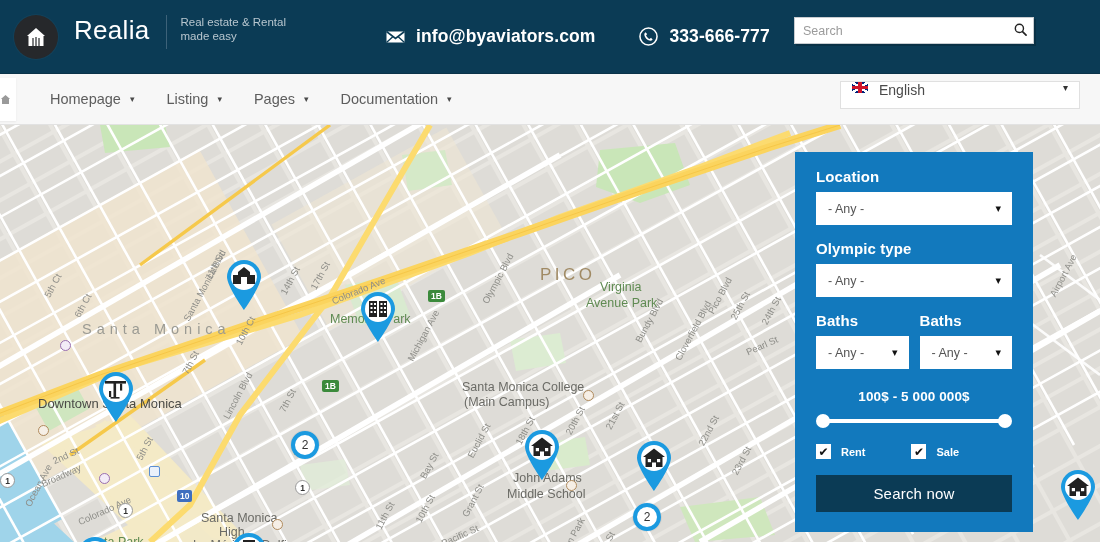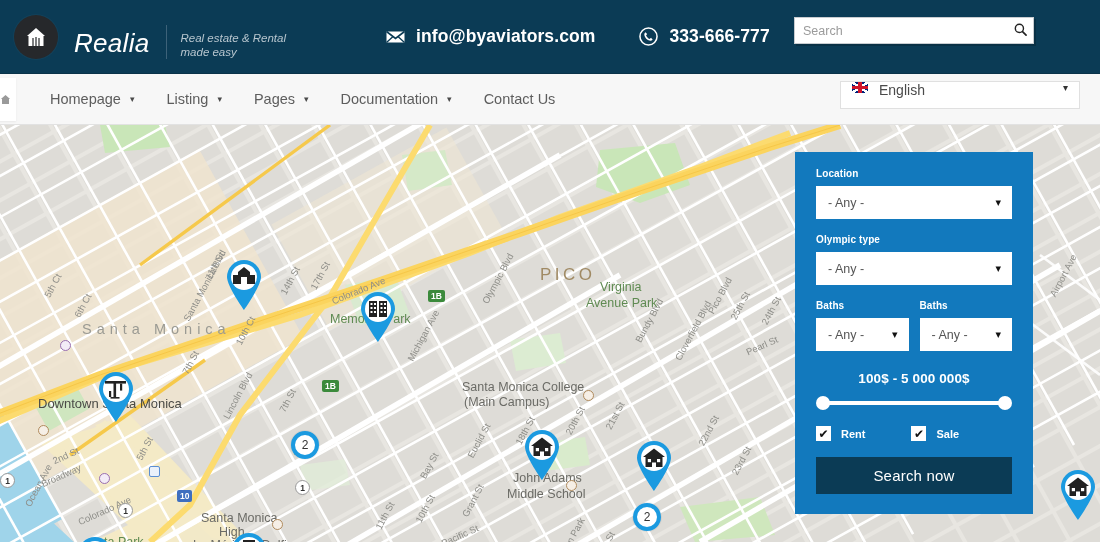--- a/index.html
+++ b/index.html
@@ -11,21 +11,21 @@
   }
   .page { position:relative; width:1100px; height:542px; overflow:hidden; }
 
   
   .topbar {
     position:absolute; top:0; left:0; width:1100px; height:74px;
     background:#0b3b55;
     border-bottom:1px solid #0a3349;
     display:flex; align-items:center;
   }
-  .logo-wrap { display:flex; align-items:flex-end; margin-left:14px;font-style:italic; }
+  .logo-wrap { display:flex; align-items:flex-start; margin-left:14px; }
   .logo-circle {
     width:44px; height:44px; border-radius:50%;
     background:#26282b; display:flex; align-items:center; justify-content:center;
     box-shadow: 0 0 0 1px rgba(255,255,255,0.03);
   }
   .brand-name {
     color:#fff; font-size:26px; letter-spacing:.3px;
     margin-left:16px; font-weight:400;
   }
   .brand-divider {
@@ -156,21 +156,21 @@
   .poi-dot.purple { border-color:#9a6fb0; background:#f3ecf7; }
   .poi-dot.blue { border-color:#5b8fd4; background:#eaf1fb; border-radius:2px; }
 
   
   .panel {
     position:absolute; right:67px; top:27px;
     width:238px; background:#1279bd; padding:16px 21px 20px;
     color:#fff;
   }
   .panel-label {
-    font-size:10px; font-weight:700; margin-bottom:7px; letter-spacing:.1px;
+    font-size:15px; font-weight:700; margin-bottom:7px; letter-spacing:.1px;
   }
   .sel {
     width:100%; height:33px; background:#fff; border:0;
     display:flex; align-items:center; padding:0 12px;
     color:#555; font-size:12.5px; cursor:pointer; position:relative;
   }
   .sel .sel-caret {
     position:absolute; right:11px; font-size:11px; color:#111;
   }
   .gap { height:15px; }
@@ -279,23 +279,20 @@
         <span>Listing</span>
         <span class="caret">▾</span>
       </div>
       <div class="nav-item">
         <span>Pages</span>
         <span class="caret">▾</span>
       </div>
       <div class="nav-item">
         <span>Documentation</span>
         <span class="caret">▾</span>
-      </div>
-      <div class="nav-item">
-        <span>Contact Us</span>
       </div>
     </div>
 
     <div class="lang-select">
       <span class="flag"></span>
       <span class="lang-label">English</span>
       <span class="lang-caret">▾</span>
     </div>
   </div>
 

